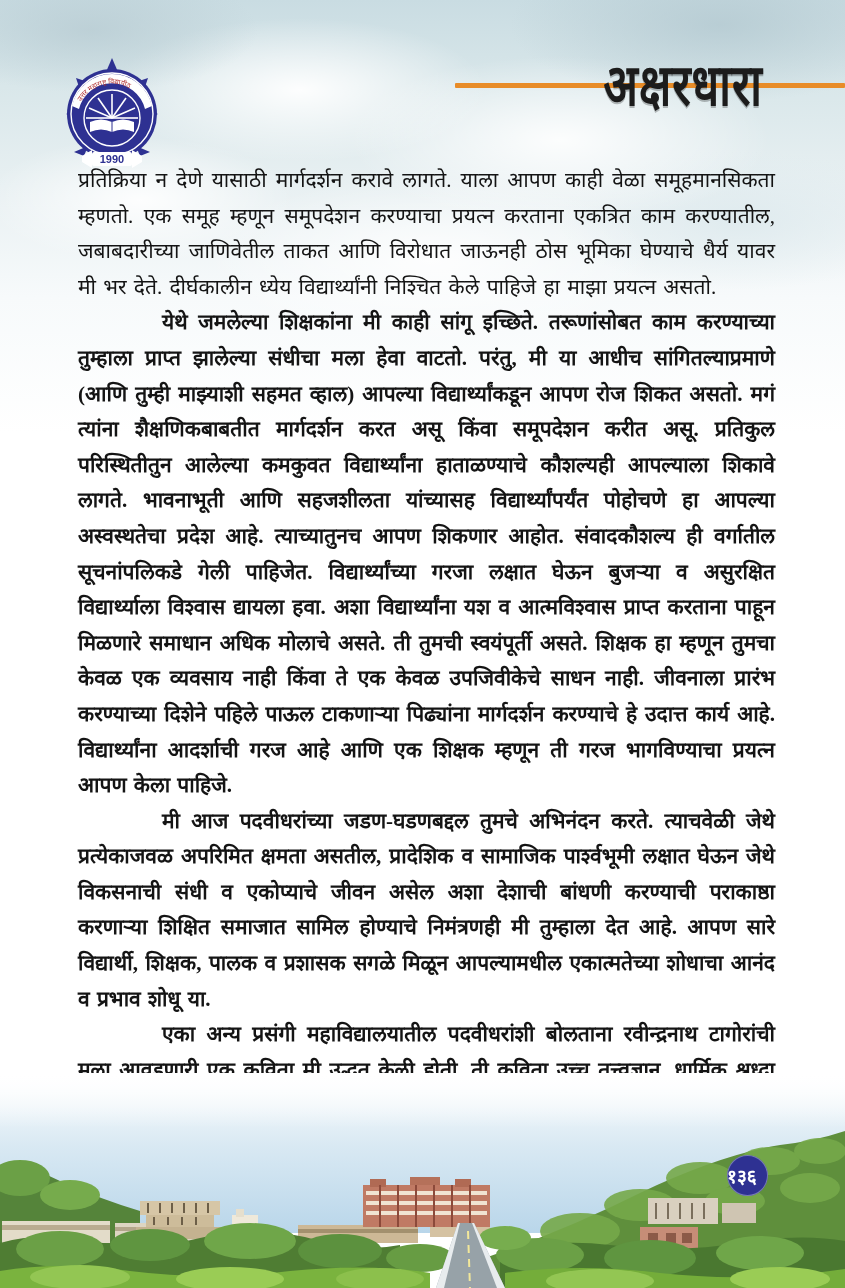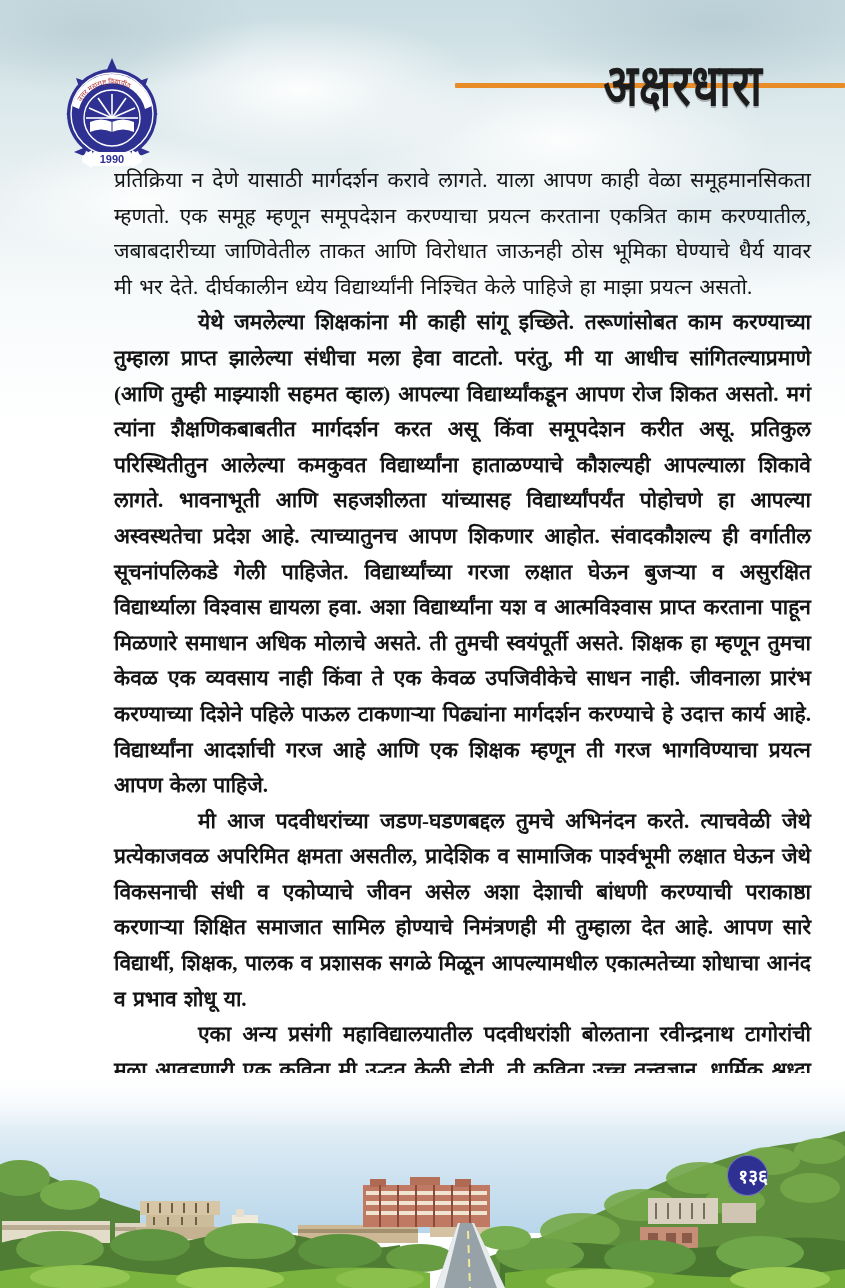--- a/index.html
+++ b/index.html
@@ -35,30 +35,30 @@
     position:absolute; top:44px; right:82px; z-index:2;
     font-size:45px; font-weight:bold; color:#1c1c1c;
     transform:scaleY(1.28); transform-origin:top;
     letter-spacing:1px;
     text-shadow:0 1px 0 rgba(0,0,0,.25);
   }
   
   .body-text {
     position:absolute; left:78px; top:163px; width:697px;
     font-size:21px; line-height:35.6px; color:#141414;
-    text-align:justify; word-spacing:2px;margin-left:36px;
+    text-align:justify; word-spacing:2px;
   }
   .body-text p { margin:0; }
   .body-text p.indent { text-indent:84px;font-weight:bold; }
   
   .photo { position:absolute; left:0; top:1073px; width:845px; height:215px; }
   .badge {
     position:absolute; left:727px; top:1155px; width:41px; height:41px;
     border-radius:50%;
-    display:flex; align-items:center; justify-content:flex-end;
+    display:flex; align-items:center; justify-content:flex-start;
     color:#ffffff; font-size:19px; font-weight:bold;
     box-shadow:0 0 0 1px rgba(255,255,255,.35) inset;
     z-index:3;
   }
 </style>
 </head>
 <body>
 
 <div class="page">
 

